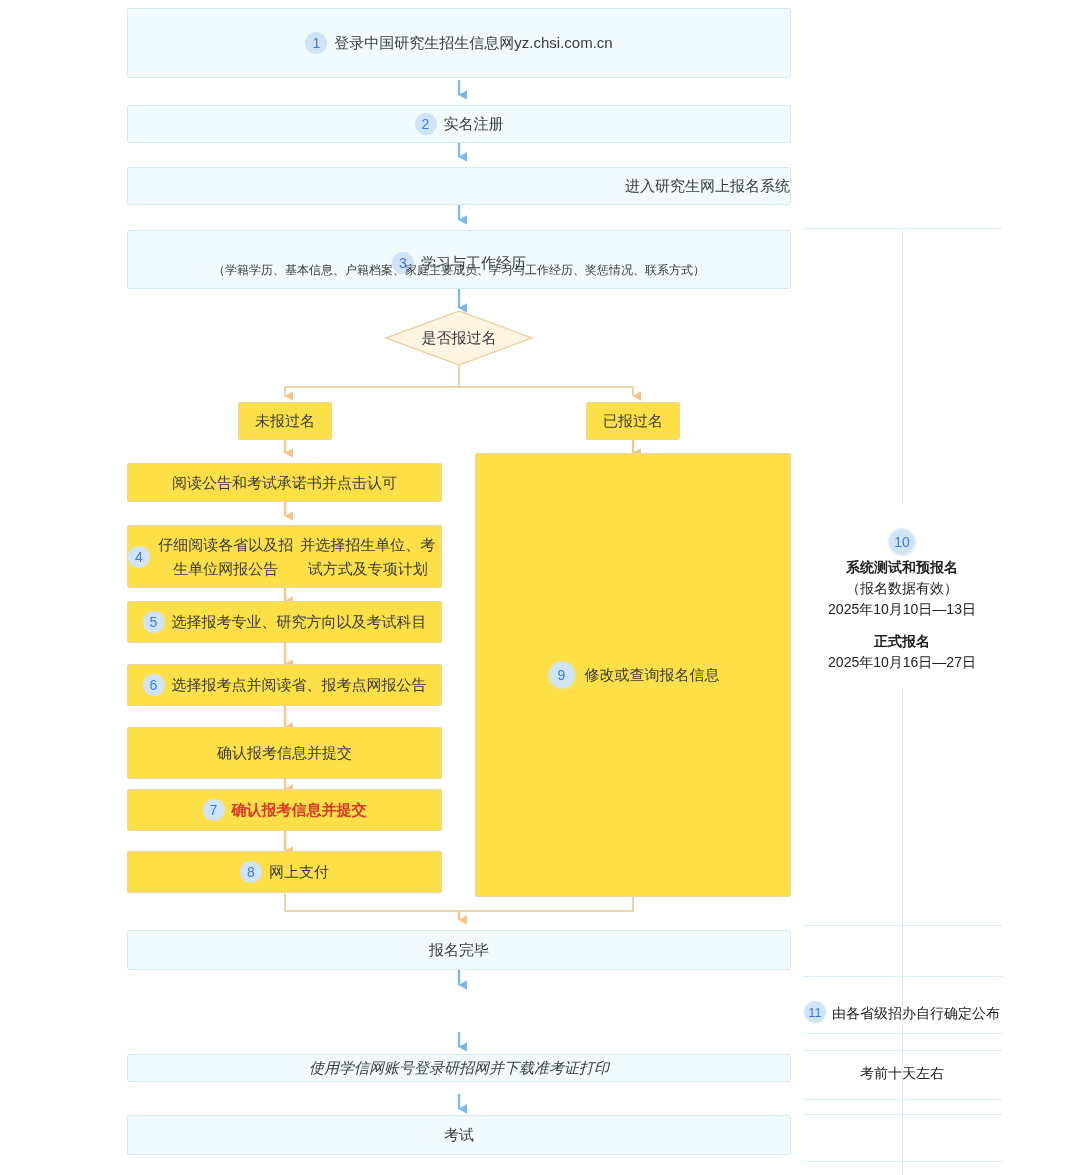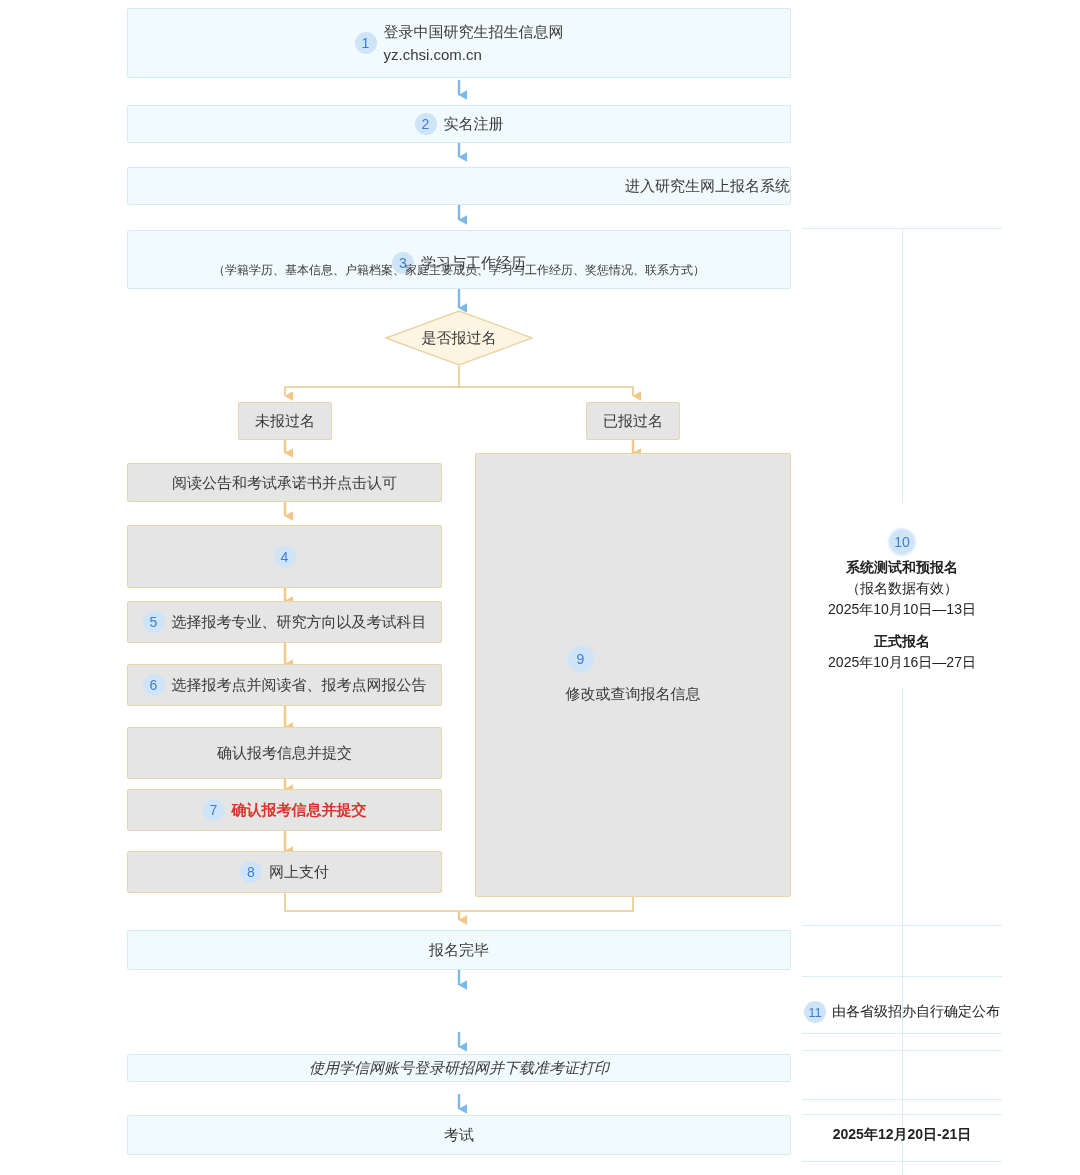--- a/index.html
+++ b/index.html
@@ -23,30 +23,30 @@
     text-align:center;
     border-radius:2px;
     line-height:1.55;
   }
   .node .inner{
     display:flex;
     align-items:center;
     justify-content:center;
     gap:7px;
   }
-  .node .txtcol{display:flex;flex-direction:column;align-items:flex-start;justify-content:center;}
+  .node .txtcol{display:flex;flex-direction:row;align-items:center;justify-content:center;}
 
   .blue{
     background:#f1fafc;
     border:1px solid #d4ebf2;
     color:#3a3a3a;
     font-size:15px;
   }
   .cream{
-    background:#e5e5e5;
+    background:#fde047;
     border:1px solid #e8d5a8;
     color:#3a3a3a;
     font-size:15px;
   }
   .cream-strong{color:#d9352c;font-weight:bold;}
 
   
   .badge{
     flex:0 0 auto;
     width:22px;height:22px;
@@ -86,21 +86,21 @@
     position:absolute;
     display:flex;
     align-items:center;
     justify-content:center;
     text-align:center;
     font-size:14px;
     color:#222;
   }
   .ann .stack{display:flex;flex-direction:column;align-items:center;line-height:1.5;}
   .ann .bold{font-weight:bold;}
-  .ann .row{display:flex;align-items:center;gap:6px;}
+  .ann .row{display:flex;align-items:flex-end;gap:6px;}
   .gap6{height:11px;}
 </style>
 </head>
 <body>
 
 <div class="canvas">
 
   <svg class="links" viewBox="0 0 1080 1175">
     <defs>
       <marker id="ab" markerWidth="10" markerHeight="9" refX="5" refY="8.4" orient="auto" markerUnits="userSpaceOnUse">
@@ -208,20 +208,24 @@
 
   <div class="node cream" style="left:127px;top:463px;width:315px;height:39px;">
     <div class="inner">
       <span>阅读公告和考试承诺书并点击认可</span>
     </div>
   </div>
 
   <div class="node cream" style="left:127px;top:525px;width:315px;height:63px;">
     <div class="inner">
       <span class="badge">4</span>
+      <span class="txtcol">
+        <span>仔细阅读各省以及招生单位网报公告</span>
+        <span>并选择招生单位、考试方式及专项计划</span>
+      </span>
     </div>
   </div>
 
   <div class="node cream" style="left:127px;top:601px;width:315px;height:42px;">
     <div class="inner">
       <span class="badge">5</span>
       <span>选择报考专业、研究方向以及考试科目</span>
     </div>
   </div>
 
@@ -284,18 +288,18 @@
     </div>
   </div>
 
   <div class="ann" style="left:802px;top:996px;width:200px;height:32px;">
     <div class="row">
       <span class="badge" style="font-size:13px;">11</span>
       <span>由各省级招办自行确定公布</span>
     </div>
   </div>
 
-
-  <div class="ann bold" style="left:802px;top:1119px;width:200px;height:32px;font-weight:bold;">
-    <span>2025年12月20日-21日</span>
-  </div>
+  <div class="ann" style="left:802px;top:1058px;width:200px;height:32px;">
+    <span>考前十天左右</span>
+  </div>
+
 
 </div>
 
 </body></html>

